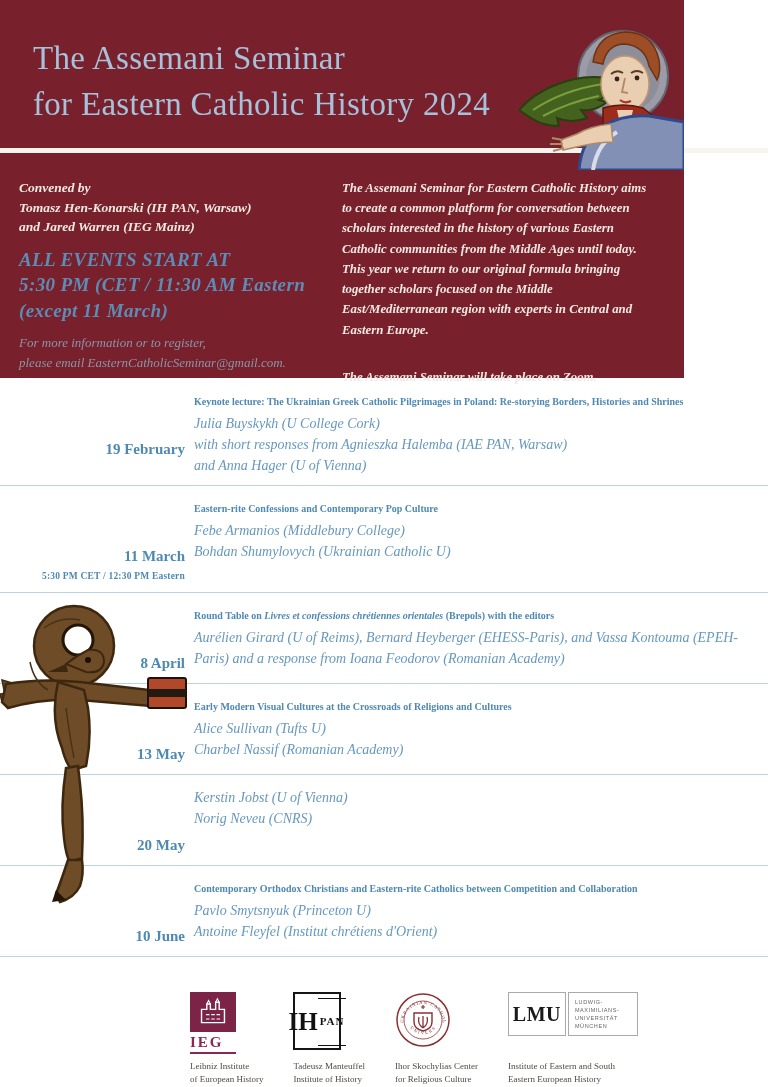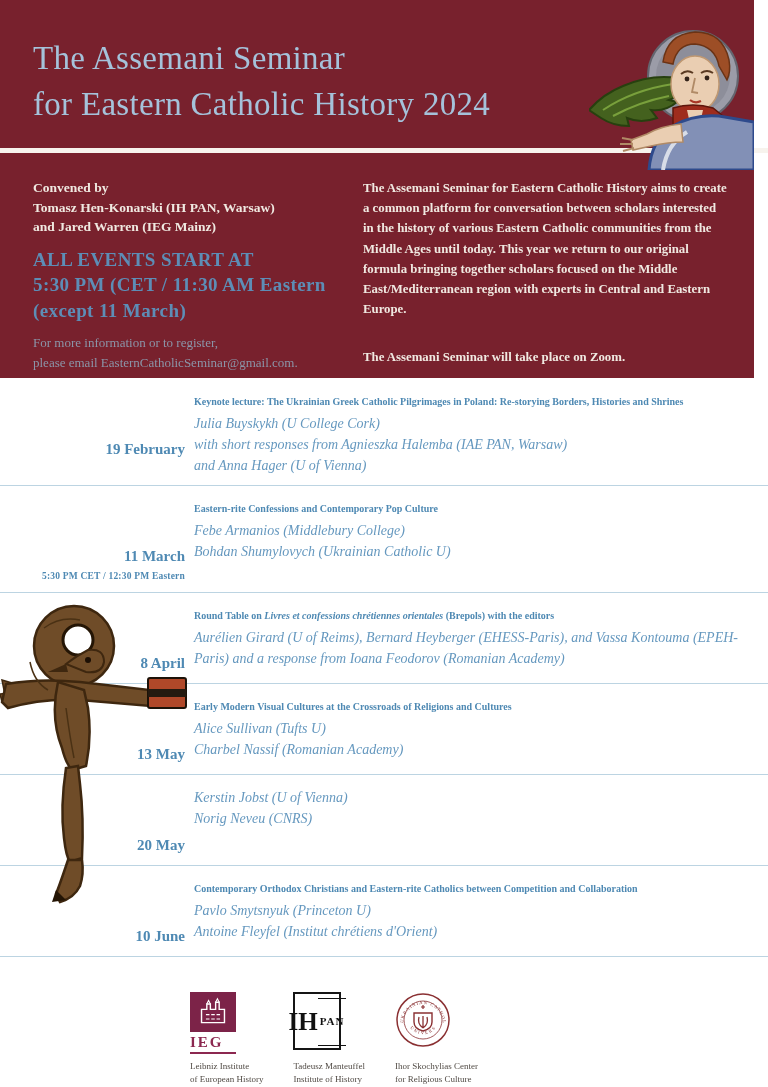--- a/index.html
+++ b/index.html
@@ -1,25 +1,25 @@
 <!DOCTYPE html>
 <html><head>
 <meta charset="utf-8">
 <style>
   html,body{margin:0;padding:0;background:#ffffff;}
   .poster{
     position:relative;width:768px;height:1087px;background:#ffffff;overflow:hidden;
     font-family:"Liberation Serif","DejaVu Serif",serif;
   }
   
-  .hero{position:absolute;top:0;left:0;width:754px;height:378px;background:#78212d;}
+  .hero{position:absolute;top:0;left:0;width:684px;height:378px;background:#78212d;}
   .hero-rule{position:absolute;top:148px;left:0;width:768px;height:5px;background:#f7f3ed;}
   .hero-title{position:absolute;top:36px;left:33px;color:#a5c2da;font-size:33px;line-height:1.38;letter-spacing:0.3px;}
   .angel{position:absolute;top:18px;right:0;width:165px;height:152px;z-index:3;}
-  .hero-cols{position:absolute;top:178px;left:33px;right:25px;display:flex;gap:8px;}
+  .hero-cols{position:absolute;top:178px;left:19px;right:25px;display:flex;gap:1px;font-style:italic;}
   .col-left{width:322px;flex:none;}
   .col-right{flex:1;}
   .convened div{color:#f0e9e1;font-weight:bold;font-size:13.5px;line-height:1.45;}
   .events{margin-top:10px;}
   .events div{color:#5d8db6;font-weight:bold;font-size:19px;line-height:1.34;letter-spacing:0.4px;}
   .register{margin-top:10px;}
   .register div{color:#8b95a8;font-size:13px;line-height:1.5;}
   .about{margin:0;color:#f0e9e1;font-weight:bold;font-size:12.8px;line-height:1.58;}
   .zoomnote{margin:30px 0 0 0;color:#f0e9e1;font-weight:bold;font-size:12.8px;}
   
@@ -252,15 +252,34 @@
           <path d="M19 21 h18 v9 q0 7 -9 9 q-9 -2 -9 -9 Z" fill="none" stroke="#8a3032" stroke-width="1.4"></path>
           <path d="M24 25 q-2 7 4 11 M32 25 q2 7 -4 11 M28 24 v12" stroke="#8a3032" stroke-width="1.3" fill="none"></path>
         </svg>
       </div>
       <div class="caption">
         <div>Ihor Skochylias Center</div>
         <div>for Religious Culture</div>
       </div>
     </div>
 
+    <div class="logo-col">
+      <div class="logo-art">
+        <div class="lmu-wrap">
+          <div class="lmu-box">
+            <span class="lmu-abbr">LMU</span>
+          </div>
+          <div class="lmu-side">
+            <div>LUDWIG-</div>
+            <div>MAXIMILIANS-</div>
+            <div>UNIVERSITÄT</div>
+            <div>MÜNCHEN</div>
+          </div>
+        </div>
+      </div>
+      <div class="caption">
+        <div>Institute of Eastern and South</div>
+        <div>Eastern European History</div>
+      </div>
+    </div>
 
   </div>
 </div>
 
 </body></html>

